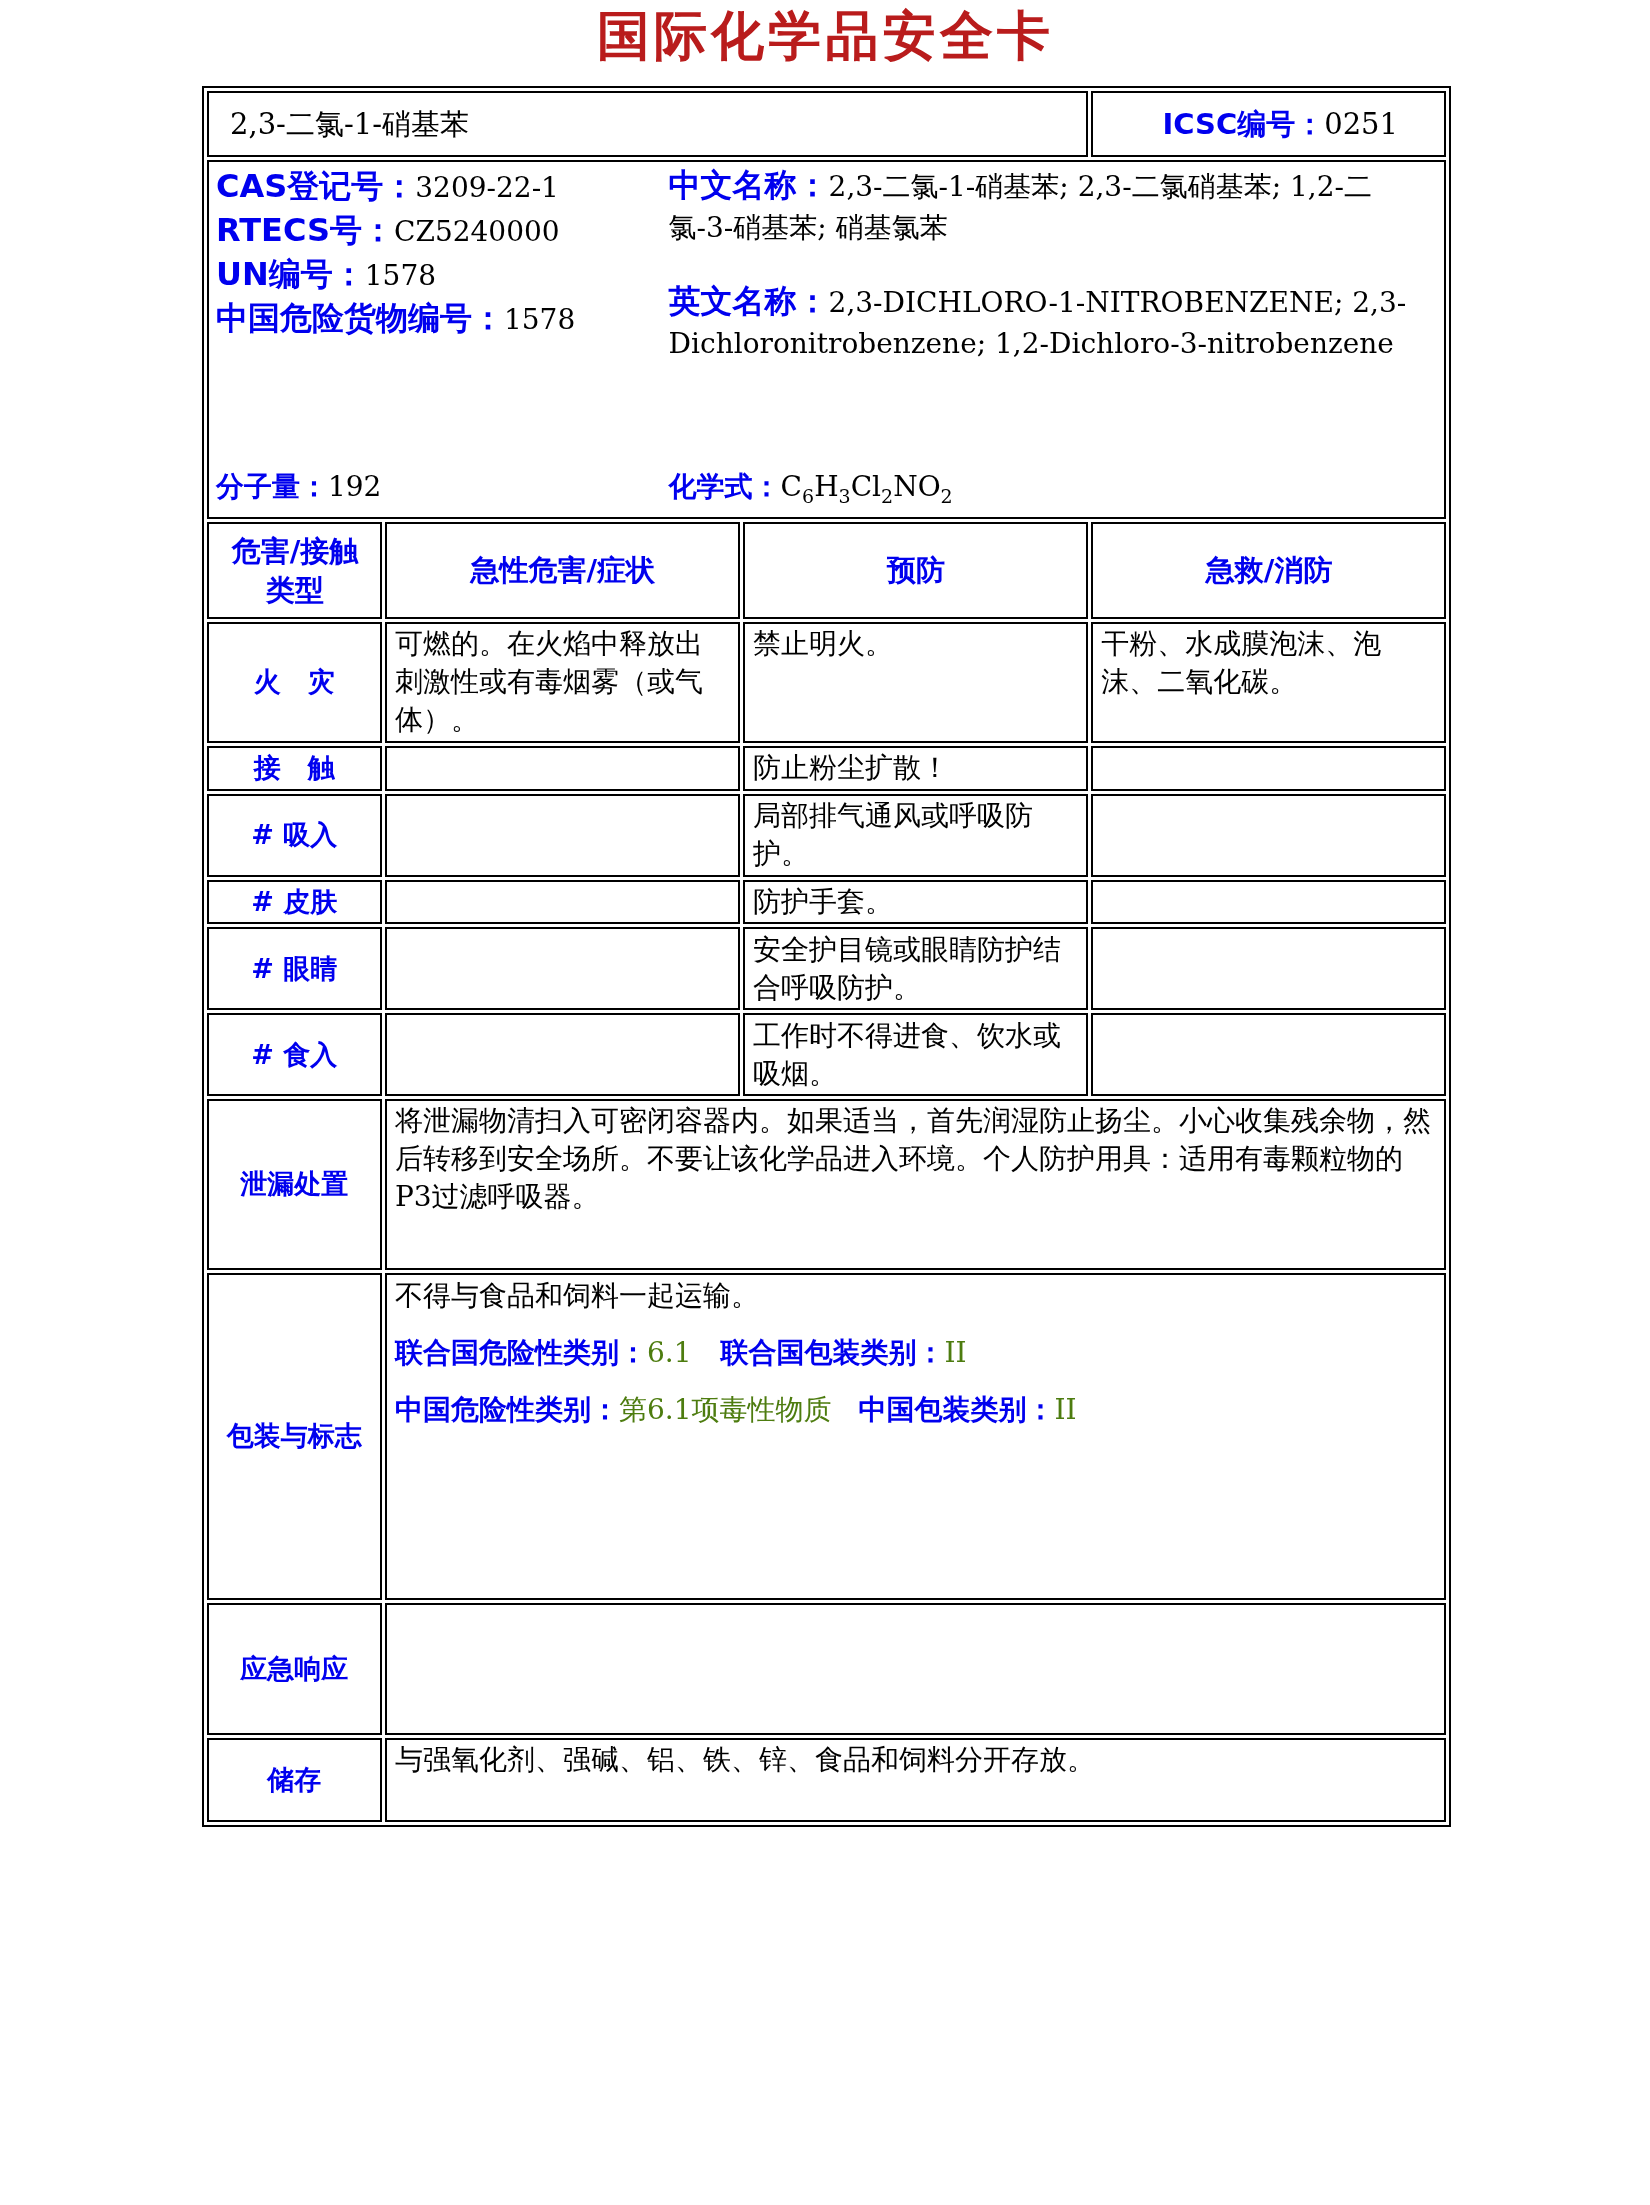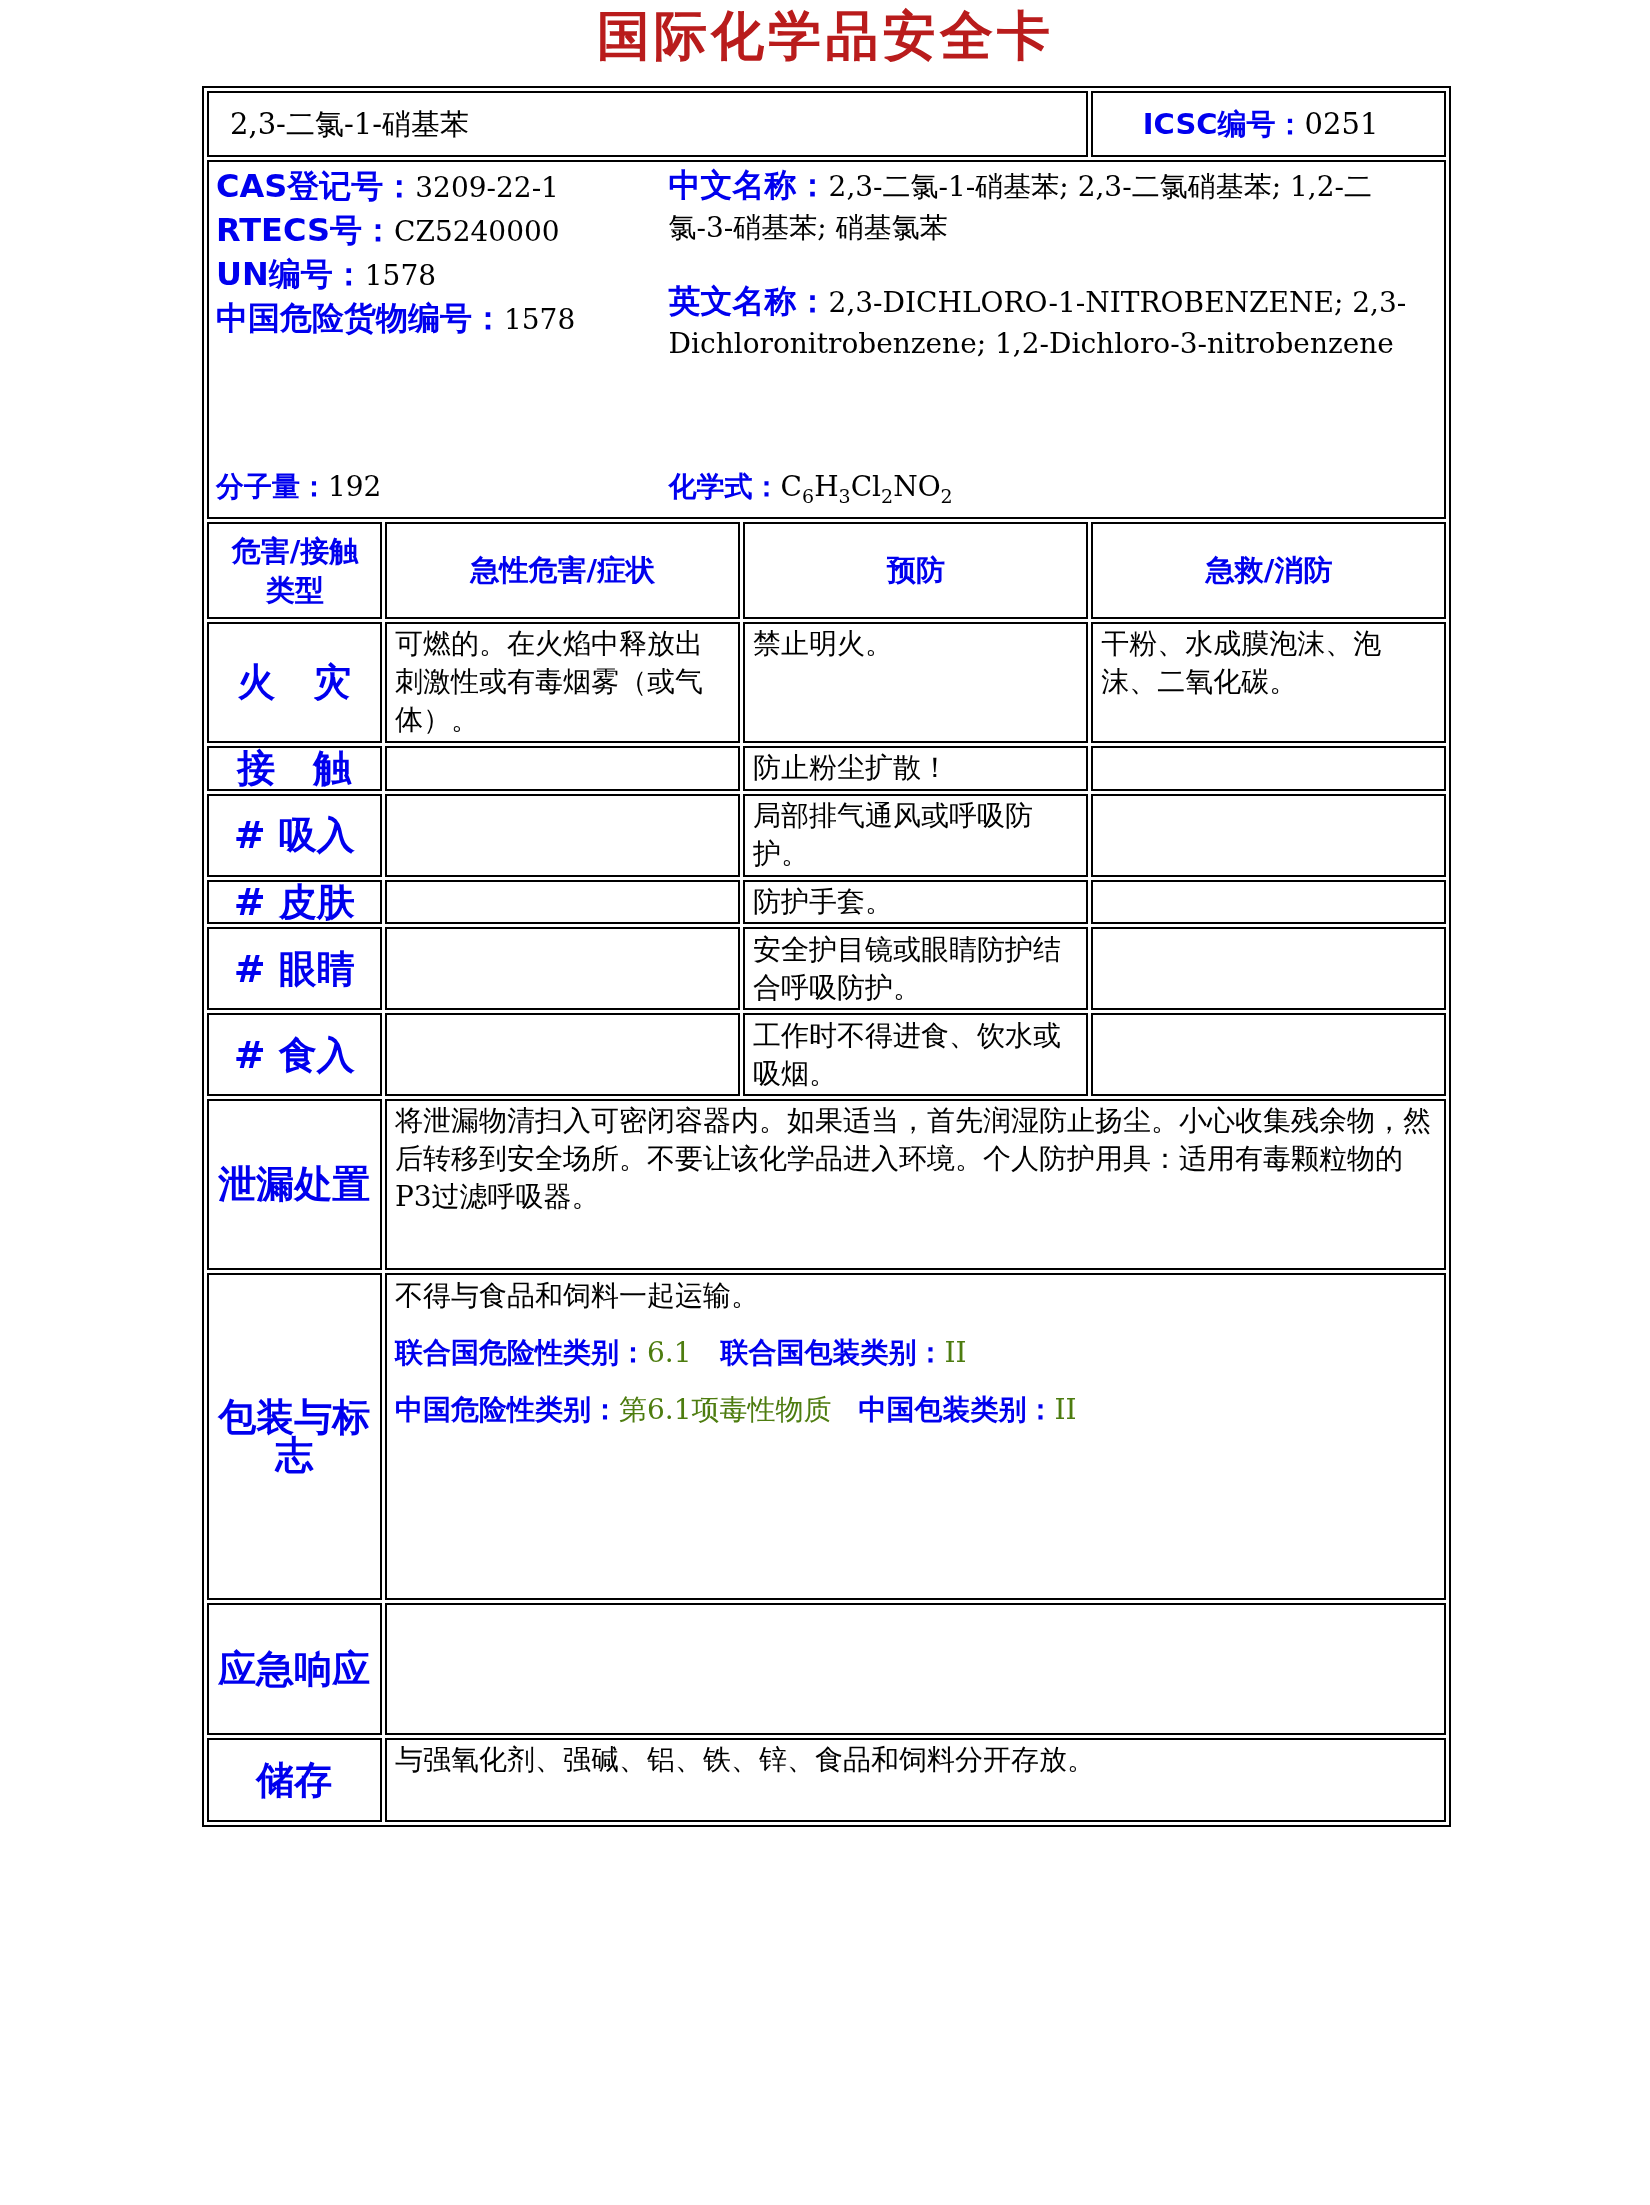--- a/index.html
+++ b/index.html
@@ -53,21 +53,21 @@
     color: #0000ee;
     font-family: "DejaVu Sans", sans-serif;
     font-weight: bold;
   }
   td.label-cell {
     vertical-align: middle;
     text-align: center;
     color: #0000ee;
     font-family: "DejaVu Sans", sans-serif;
     font-weight: bold;
-    font-size: 38px;
+    font-size: 27px;
     line-height: 38px;
     padding: 1.4px 2.8px;
   }
   
   tr.r-name  td { height: 66px;  vertical-align: middle; }
   tr.r-id    td { height: 359px; }
   tr.r-head  td { height: 97px; vertical-align: middle; text-align: center;
                   color:#0000ee; font-family:"DejaVu Sans", sans-serif;
                   font-weight:bold; font-size:29px; line-height:39px; }
   tr.r-fire    td { height: 117px; }
@@ -80,22 +80,22 @@
   tr.r-spill   td { height: 171px; }
   tr.r-pack    td { height: 327px; }
   tr.r-emerg   td { height: 132px; }
   tr.r-storage td { height: 84px; }
 
   .chem-name {
     font-size: 29px;
     padding-left: 21px;
   }
   .icsc-cell {
-    text-align: center;
-    padding-right: 24px;
+    text-align: right;
+    padding-right: 46px;
     font-size: 29px;
     white-space: nowrap;
   }
   
   .id-wrap {
     position: relative;
     width: 100%;
     height: 348px;
   }
   .id-left {

